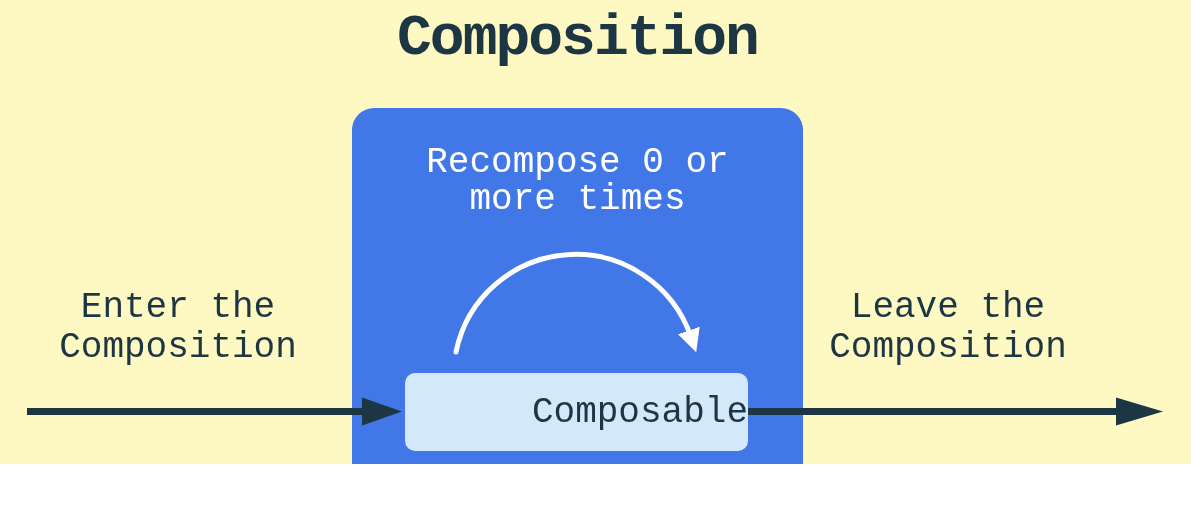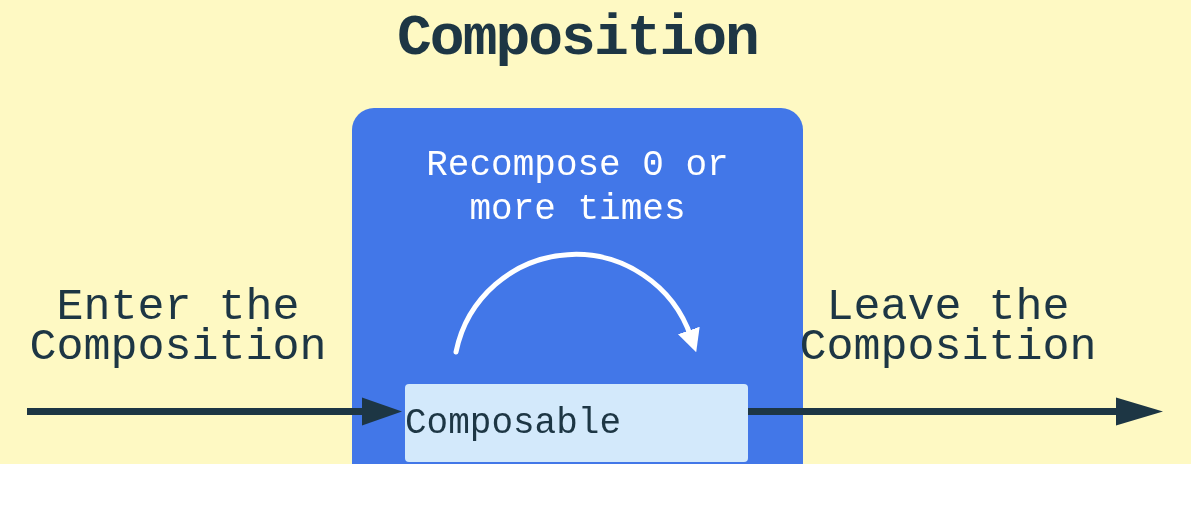--- a/index.html
+++ b/index.html
@@ -39,21 +39,21 @@
     border-radius: 22px;
     z-index: 1;
   }
   .recompose-label {
     position: absolute;
     top: 36px;
     left: 0;
     width: 100%;
     text-align: center;
     font-size: 36px;
-    line-height: 44px;
+    line-height: 37px;
     color: #ffffff;
     white-space: pre-line;
   }
   .arrow-layer {
     position: absolute;
     left: 0;
     top: 0;
     width: 1191px;
     height: 512px;
     z-index: 2;
@@ -64,39 +64,39 @@
     fill: none;
   }
   .arc-path {
     stroke-width: 5px;
     fill: none;
     stroke-linecap: round;
   }
   .composable-box {
     position: absolute;
     left: 405px;
-    top: 384px;
+    top: 373px;
     width: 343px;
     height: 78px;
     background: #D3E9FB;
-    border-radius: 4px;
+    border-radius: 10px;
     z-index: 3;
     display: flex;
     align-items: center;
-    justify-content: flex-start;
+    justify-content: flex-end;
   }
   .composable-label {
     font-size: 36px;
     color: #1D3644;
   }
   .side-label {
     position: absolute;
     top: 288px;
     text-align: center;
-    font-size: 45px;
+    font-size: 36px;
     line-height: 40px;
     color: #1D3644;
     white-space: pre-line;
     z-index: 4;
   }
   .enter-label { left: 10px;  width: 336px; }
   .leave-label { left: 768px; width: 360px; }
 </style>
 </head>
 <body>

